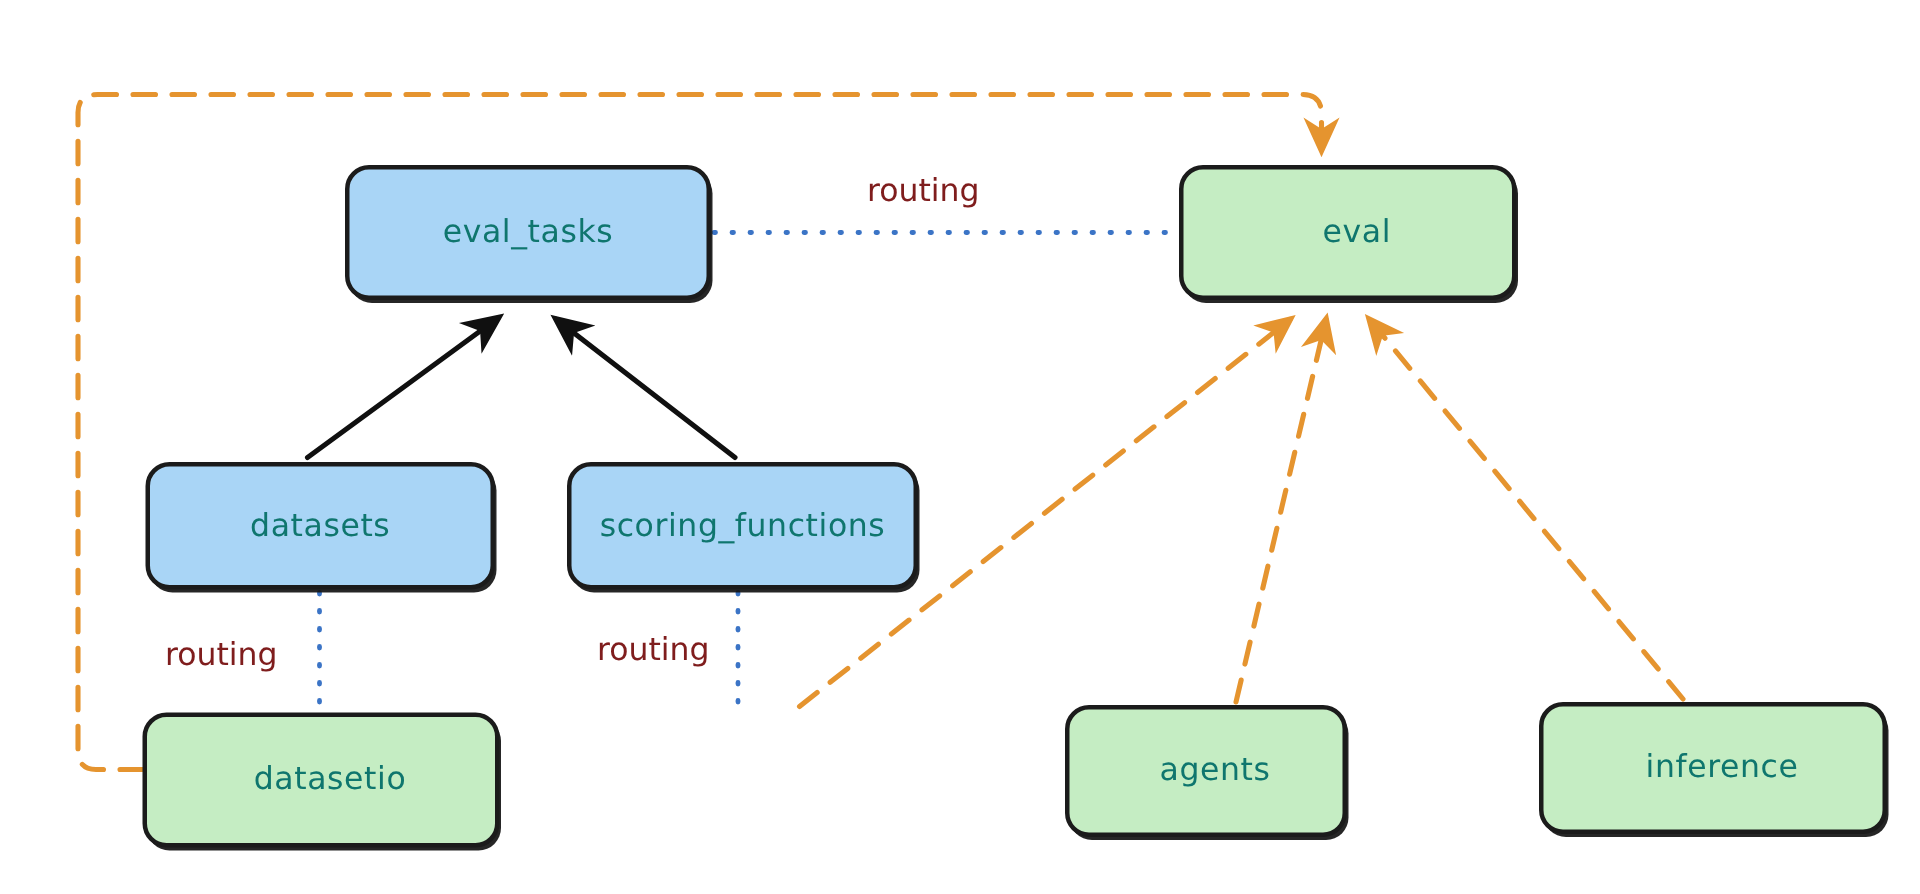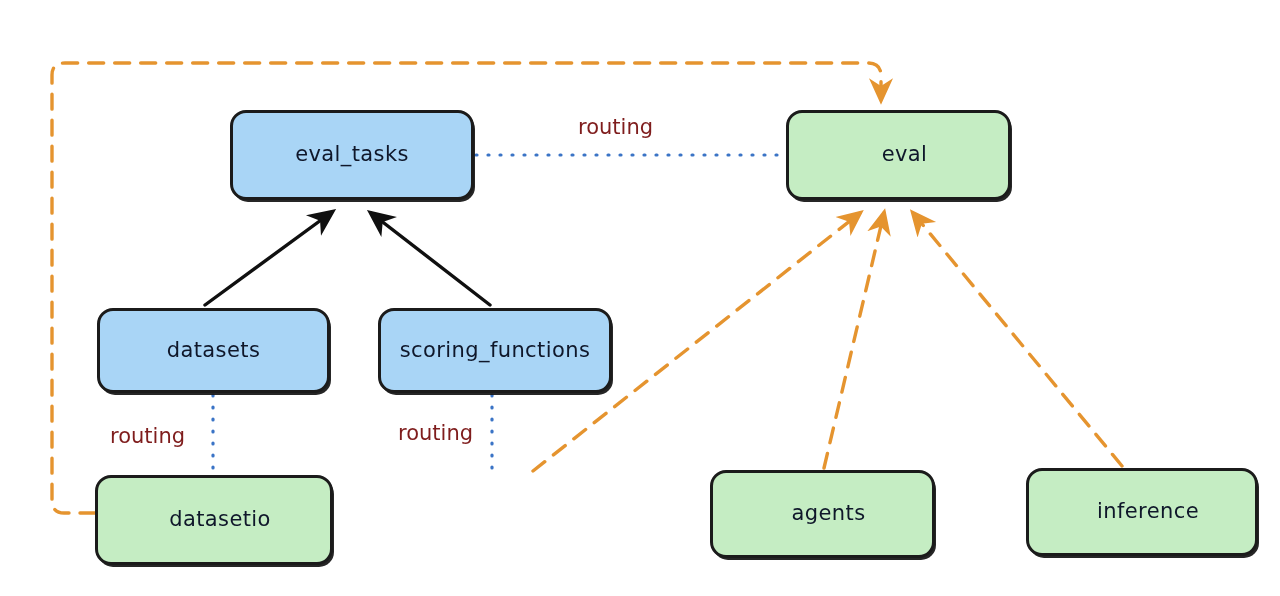--- a/index.html
+++ b/index.html
@@ -28,21 +28,21 @@
   }
   .node {
     position: absolute;
     box-sizing: border-box;
     border: 3px solid #1b1b1b;
     border-radius: 16px;
     display: flex;
     align-items: center;
     justify-content: center;
     text-align: center;
-    color: #0f172a;
+    color: #0f766e;
     font-family: "DejaVu Sans", sans-serif;
     font-size: 21px;
     letter-spacing: 0.4px;
     box-shadow: 2px 3px 0 -1px rgba(20,20,20,0.92);
   }
   .node.blue  { background: #a9d5f6; }
   .node.green { background: #c5edc3; padding-left: 12px; }
   .node-label {
     display: block;
     padding: 0 10px;
@@ -104,21 +104,21 @@
 
   <div class="node green" style="left:95px; top:475px; width:238px; height:90px;">
     <span class="node-label">datasetio</span>
   </div>
 
   <div class="node blue" style="left:378px; top:308px; width:234px; height:85px;">
     <span class="node-label">scoring_functions</span>
   </div>
 
 
-  <div class="node green" style="left:710px; top:470px; width:225px; height:88px;justify-content:center;">
+  <div class="node green" style="left:710px; top:470px; width:188px; height:88px;justify-content:center;">
     <span class="node-label">agents</span>
   </div>
 
   <div class="node green" style="left:1026px; top:468px; width:232px; height:88px;">
     <span class="node-label">inference</span>
   </div>
 
   <div class="edge-label" style="left:578px; top:115px;">routing</div>
 
   <div class="edge-label" style="left:110px; top:424px;">routing</div>

